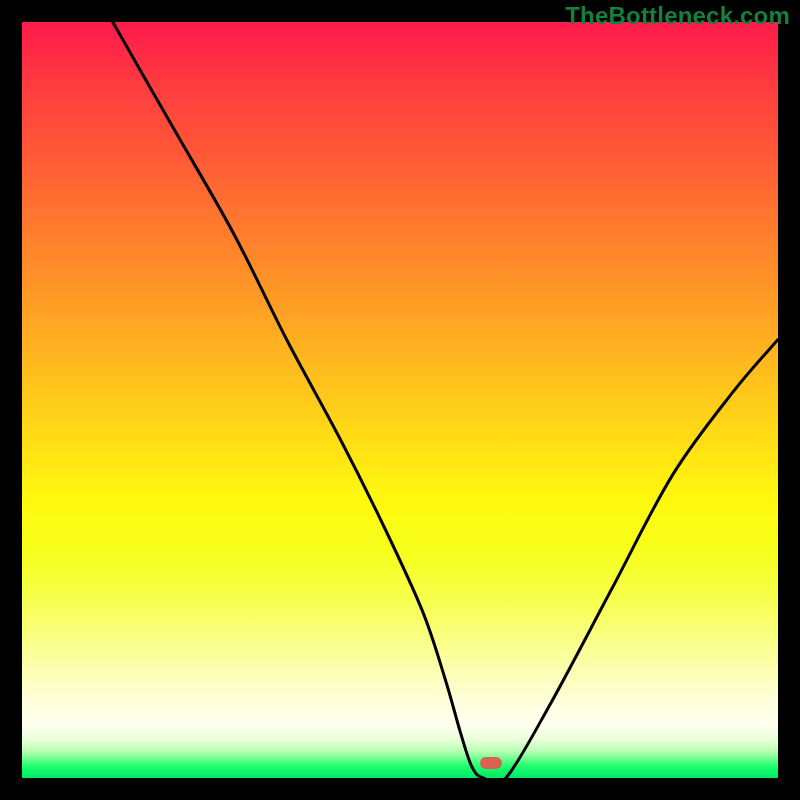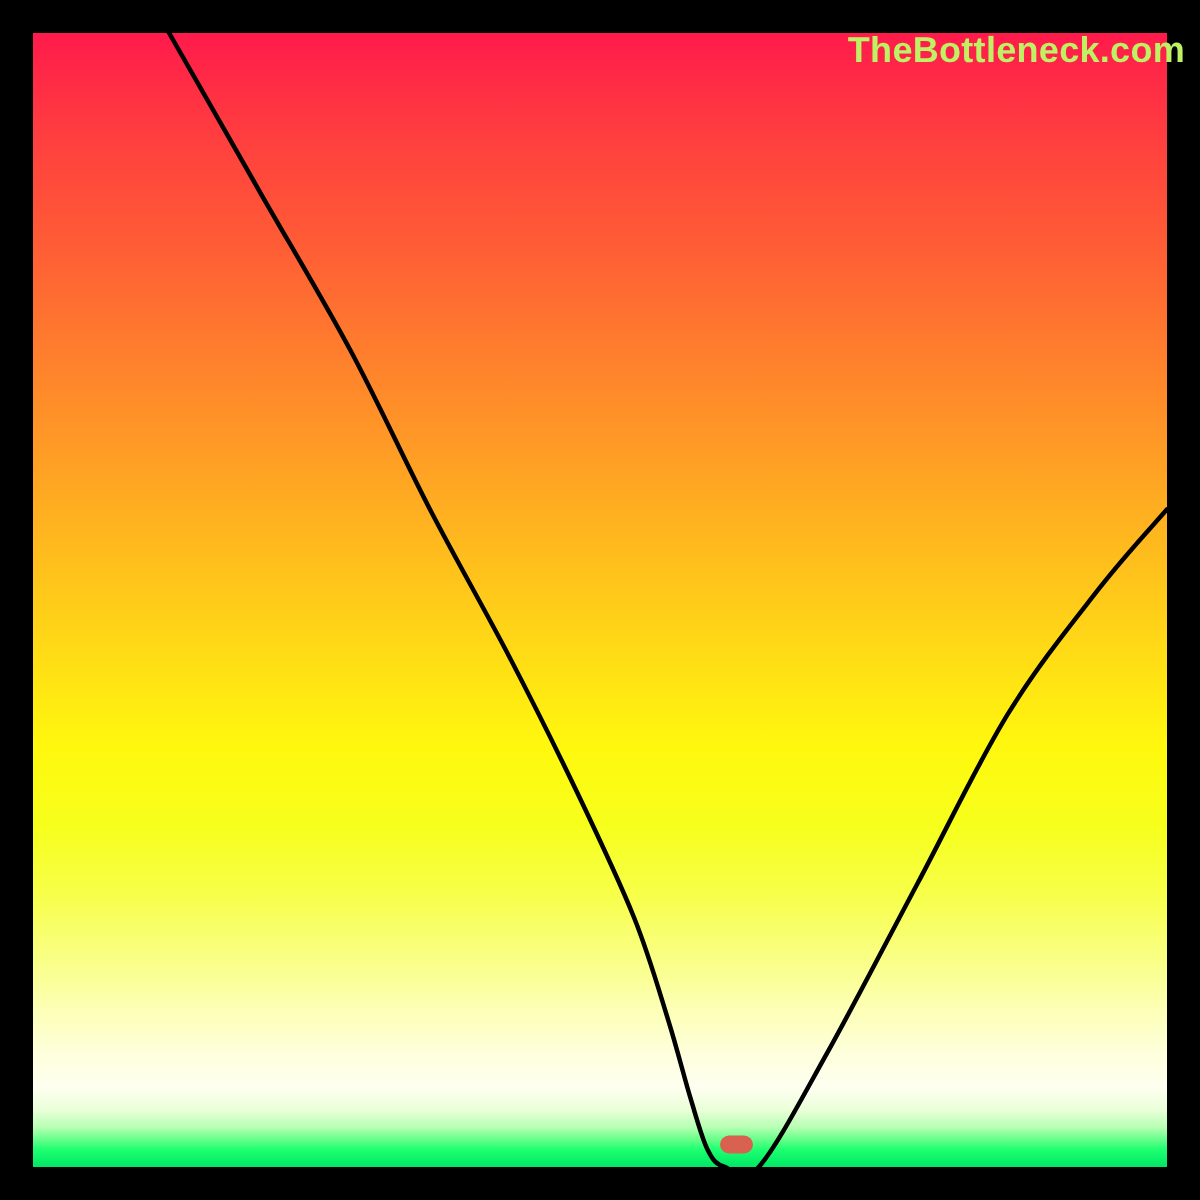--- a/index.html
+++ b/index.html
@@ -5,26 +5,26 @@
   * { margin: 0; padding: 0; box-sizing: border-box; }
   html, body { width: 800px; height: 800px; overflow: hidden; background: #000; }
   .frame {
     position: relative;
     width: 800px;
     height: 800px;
     background: #000;
   }
   .watermark {
     position: absolute;
-    top: 20px;
+    top: 2px;
     right: 10px;
     font-family: Arial, Helvetica, sans-serif;
     font-size: 24px;
     font-weight: 600;
-    color: #bef264;
+    color: #15803d;
     letter-spacing: 0.2px;
     z-index: 5;
   }
   .plot-area {
     position: absolute;
     left: 22px;
     top: 22px;
     width: 756px;
     height: 756px;
     overflow: hidden;

